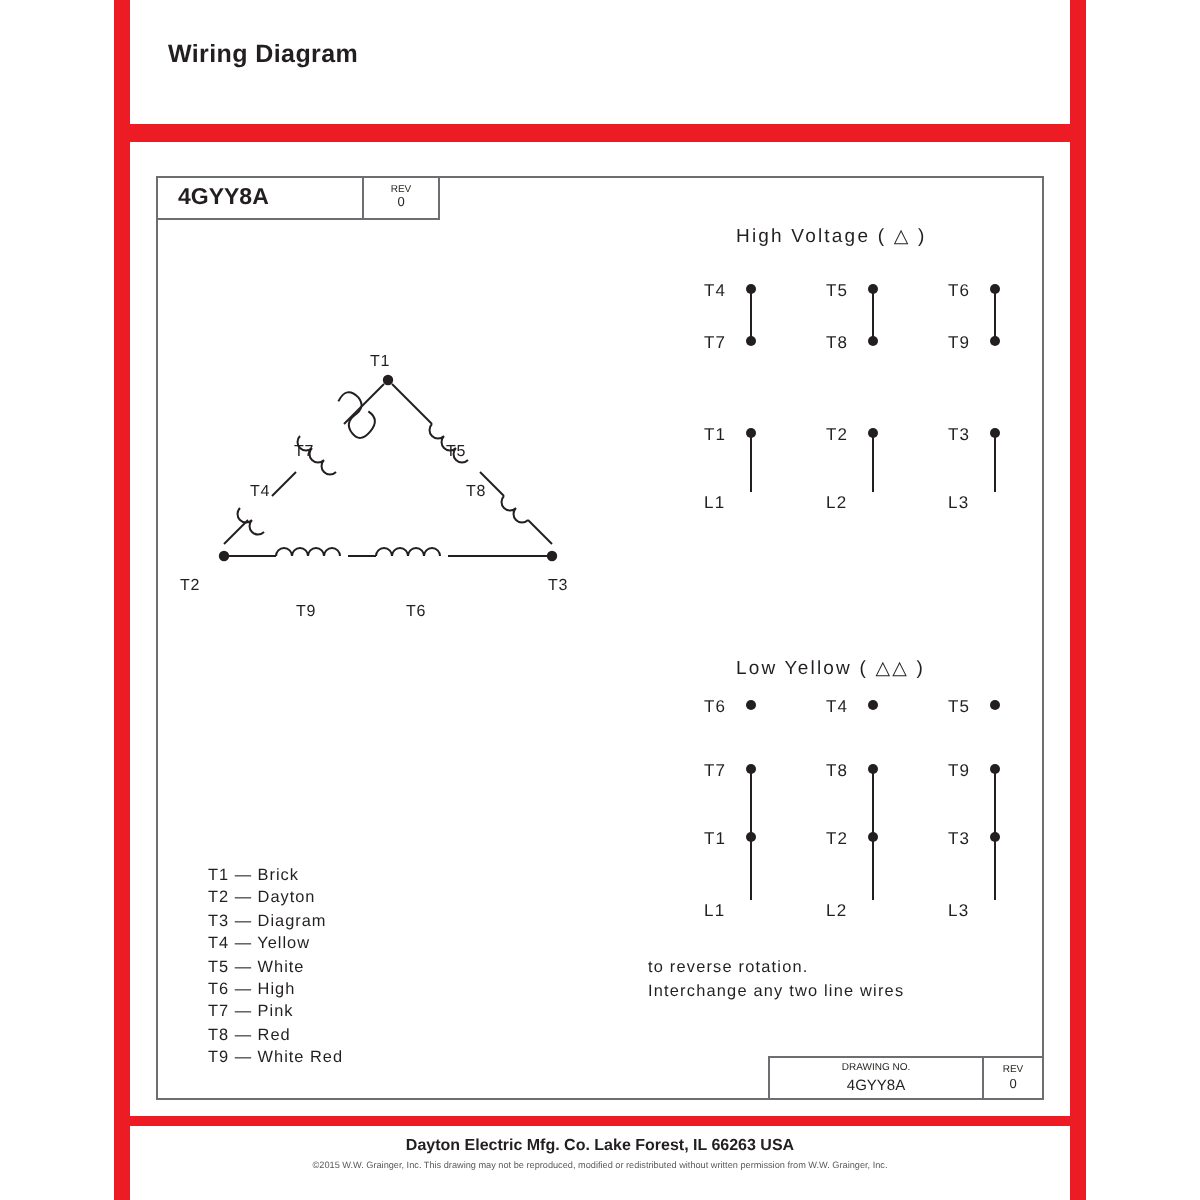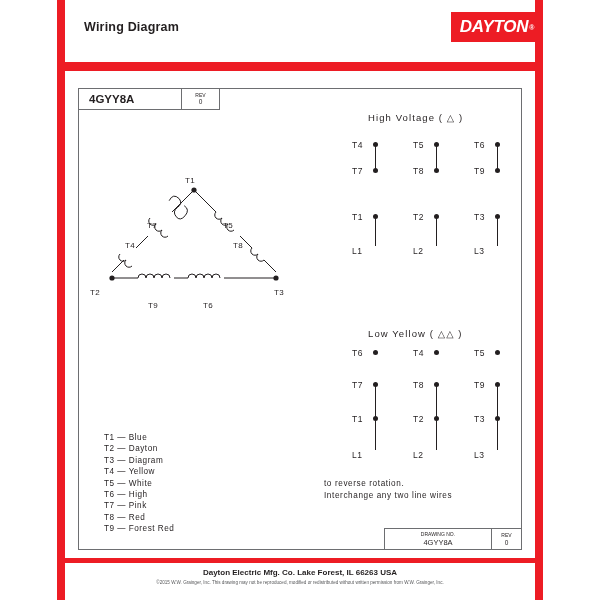--- a/index.html
+++ b/index.html
@@ -253,24 +253,20 @@
 </head>
 <body>
 
 <div class="page">
 
   <div class="rail-left"></div>
   <div class="rail-right"></div>
 
   <div class="header-title">Wiring Diagram</div>
 
-  <div class="logo">
-    <span>DAYTON</span>
-      <span class="reg">®</span>
-  </div>
 
   <div class="header-bar"></div>
 
   <div class="frame"></div>
 
   <div class="pn-box">
     <div class="pn-num">4GYY8A</div>
     <div class="pn-rev">
       <div class="lbl">REV</div>
       <div class="val">0</div>
@@ -389,29 +385,29 @@
   <div class="dot" style="left:434px; top:382px;"></div>
   <div class="dot" style="left:434px; top:416px;"></div>
   <div class="vline" style="left:436px; top:384px; height:66px;"></div>
 
   <div class="dot" style="left:495px; top:350px;"></div>
   <div class="dot" style="left:495px; top:382px;"></div>
   <div class="dot" style="left:495px; top:416px;"></div>
   <div class="vline" style="left:497px; top:384px; height:66px;"></div>
 
   <div class="legend">
-    <div>T1  —  Blue</div>
+    <div>T1  —  Brick</div>
     <div>T2  —  Dayton</div>
     <div>T3  —  Diagram</div>
     <div>T4  —  Yellow</div>
     <div>T5  —  White</div>
     <div>T6  —  High</div>
     <div>T7  —  Pink</div>
     <div>T8  —  Red</div>
-    <div>T9  —  Forest Red</div>
+    <div>T9  —  White Red</div>
   </div>
 
   <div class="note">
     <div>to reverse rotation.</div>
     <div>Interchange any two line wires</div>
   </div>
 
   <div class="dn-box">
     <div class="dn-main">
       <div class="lbl">DRAWING NO.</div>

